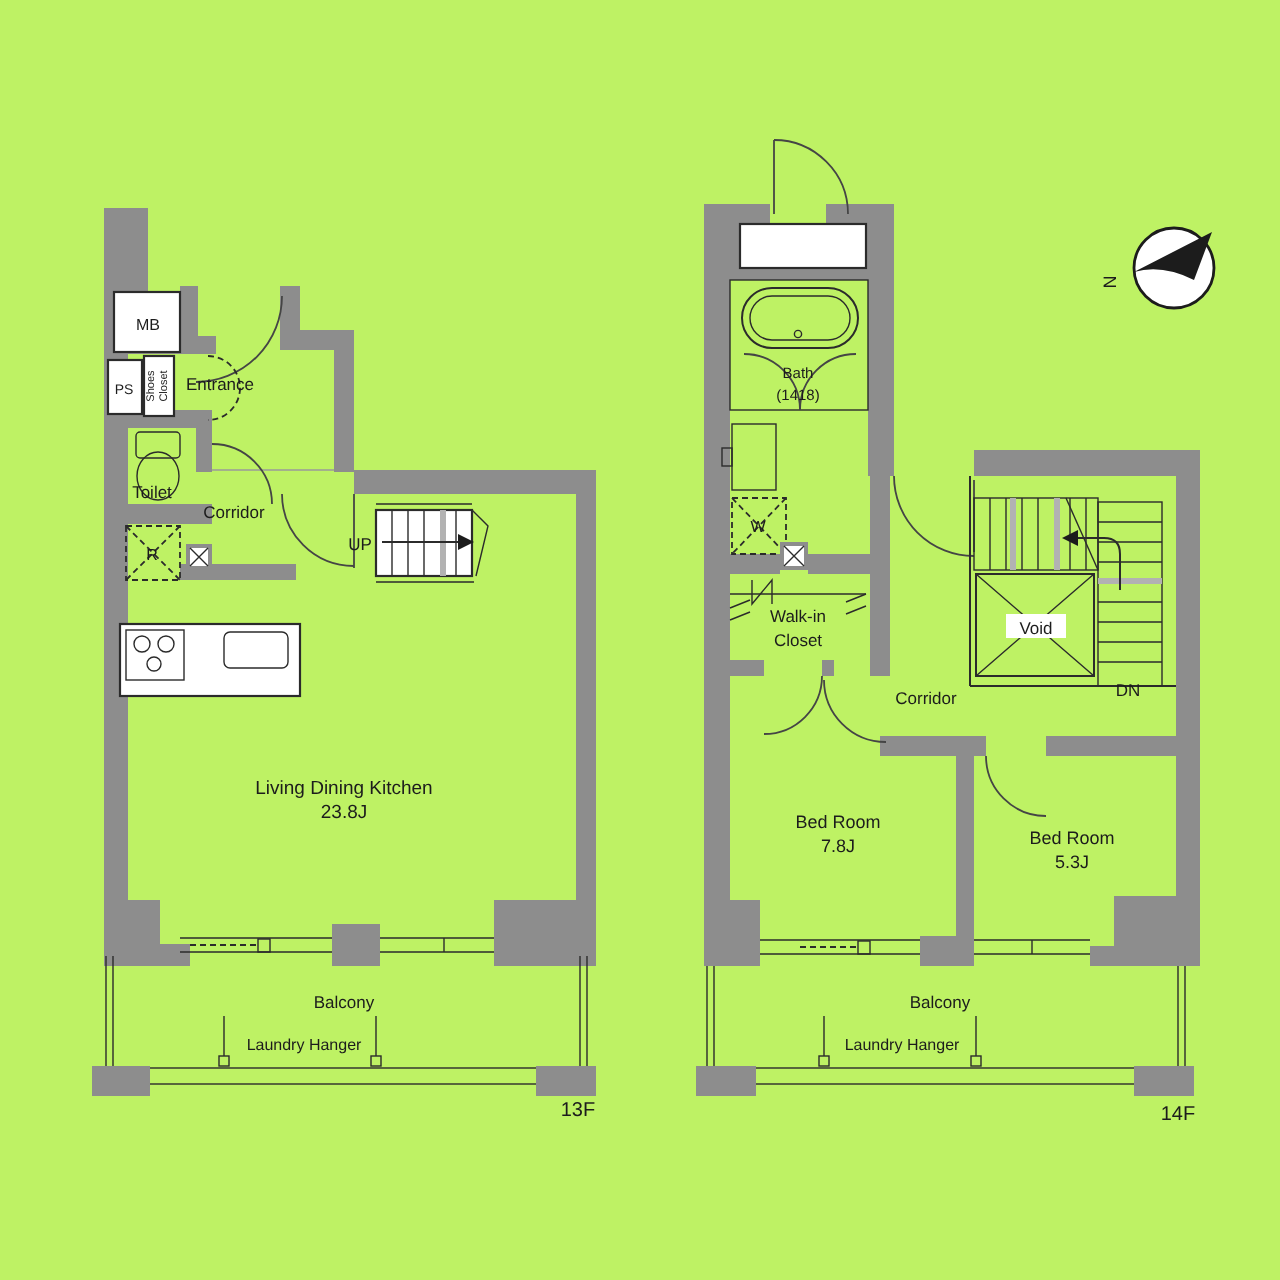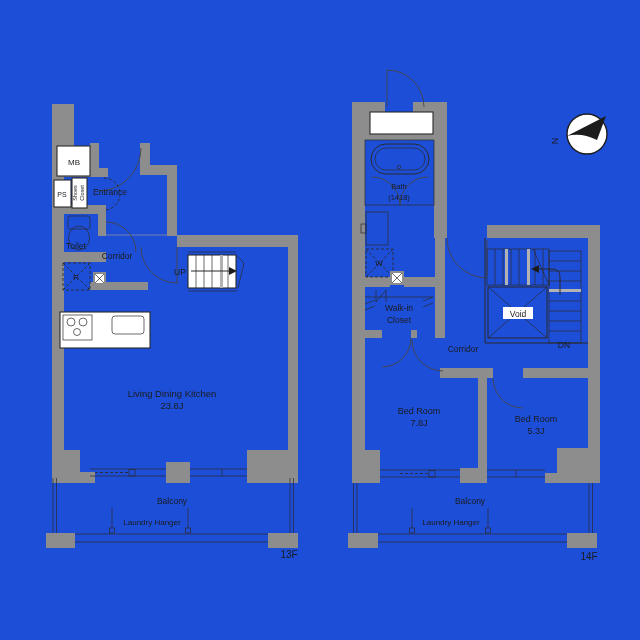--- a/index.html
+++ b/index.html
@@ -1,16 +1,16 @@
 <!DOCTYPE html>
 <html><head>
 <meta charset="utf-8">
 <style>
   html,body{margin:0;padding:0;background:#ffffff;}
-  #canvas{position:relative;width:640px;height:640px;background:#1d4ed8;overflow:hidden;}
+  #canvas{position:relative;width:640px;height:640px;background:#bef264;overflow:hidden;}
   svg{position:absolute;left:0;top:0;}
   .wall{fill:#8d8d8d;stroke:none;}
   .ln{stroke:#2b2b2b;stroke-width:1;fill:none;}
   .thin{stroke:#2b2b2b;stroke-width:0.7;fill:none;}
   .lite{stroke:#9a9a9a;stroke-width:0.7;fill:none;}
   .wbox{fill:#ffffff;stroke:#2b2b2b;stroke-width:1.1;}
   .dash{fill:none;stroke:#2b2b2b;stroke-width:0.9;stroke-dasharray:3 2;}
   .arc{fill:none;stroke:#454545;stroke-width:0.9;}
   .tread{fill:#b2b2b2;}
   .ah{fill:#1c1c1c;}

